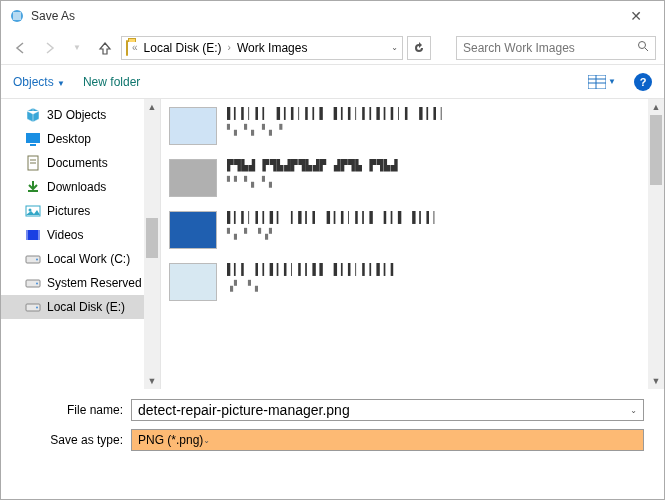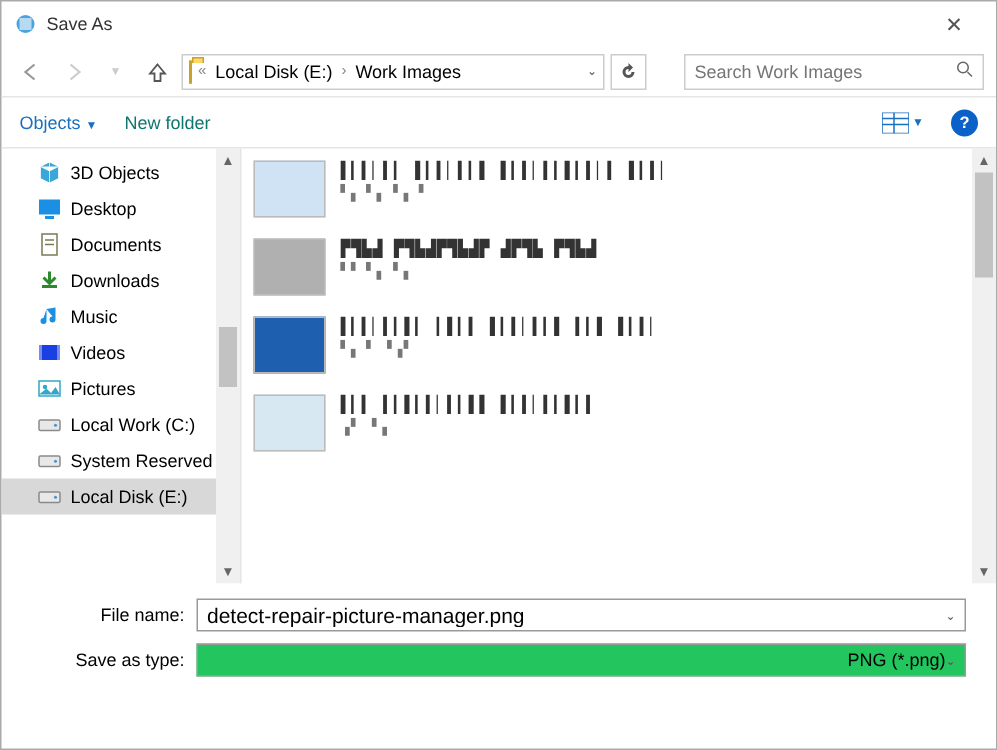--- a/index.html
+++ b/index.html
@@ -40,21 +40,21 @@
 .thumb { width: 48px; height: 38px; background: #ddd; border: 1px solid #bbb; flex: 0 0 auto; }
 .fileinfo { display: flex; flex-direction: column; gap: 4px; }
 .blur { color: #333; letter-spacing: 0.5px; font-family: monospace; font-size:11px; white-space:nowrap; overflow:hidden; }
 .blur2 { color: #777; letter-spacing: 1px; font-family: monospace; font-size:10px; }
 .content .scrollbar-v { right:0; }
 .formarea { padding: 10px 20px 6px 20px; }
 .formrow { display: flex; align-items: center; margin-bottom: 8px; }
 .formrow label { width: 110px; text-align: right; padding-right: 8px; color: #000; }
 .formrow .field { flex: 1; height: 22px; border: 1px solid #999; padding: 0 6px; display: flex; align-items: center; background: #fff; }
 .formrow .field input { border:none; outline:none; flex:1; font-size:14px; }
-.formrow .field.combo { background: #22c55e; justify-content: flex-end; }
+.formrow .field.combo { background: #fdba74; justify-content: flex-start; }
 .footer { display: flex; align-items: center; padding: 12px 14px; gap: 10px; margin-top: 28px; }
 .footer .fspacer { flex: 1; }
 .folder-icon { width:16px; height:12px; background:#ffd76a; border:1px solid #c9a22a; border-radius:1px; position:relative; }
 .folder-icon::before { content:""; position:absolute; top:-3px; left:1px; width:6px; height:3px; background:#ffd76a; border:1px solid #c9a22a; border-bottom:none; }
 </style>
 </head>
 <body>
 
 <div class="titlebar">
   <span class="icon">
@@ -160,44 +160,36 @@
           <span class="ticon">
             <svg width="16" height="16">
               <path d="M8 2 L8 9 M4 6 L8 10 L12 6 M3 12 L13 12" stroke="#2c8a2c" stroke-width="2" fill="none"></path>
             </svg>
           </span>
           <span>Downloads</span>
         </div>
         <div class="tree-item">
           <span class="ticon">
             <svg width="16" height="16">
-              <path d="M6 3 L6 11 A2 2 0 1 1 4 9 M6 3 L12 2 L12 10 A2 2 0 1 1 10 8" fill="#1a8fe3"></path>
-            </svg>
-          </span>
-          <span>Music</span>
+              <rect x="1" y="3" width="14" height="10" fill="#fff" stroke="#33a7c7"></rect>
+              <circle cx="5" cy="7" r="1.5" fill="#33a7c7"></circle>
+              <path d="M1 12 L6 8 L9 11 L12 7 L15 12" fill="#33a7c7"></path>
+            </svg>
+          </span>
+          <span>Pictures</span>
         </div>
         <div class="tree-item">
           <span class="ticon">
             <svg width="16" height="16">
               <rect x="1" y="3" width="14" height="10" fill="#1a3fe3"></rect>
               <rect x="1" y="3" width="2" height="10" fill="#fff" opacity="0.4"></rect>
               <rect x="13" y="3" width="2" height="10" fill="#fff" opacity="0.4"></rect>
             </svg>
           </span>
           <span>Videos</span>
-        </div>
-        <div class="tree-item">
-          <span class="ticon">
-            <svg width="16" height="16">
-              <rect x="1" y="3" width="14" height="10" fill="#fff" stroke="#33a7c7"></rect>
-              <circle cx="5" cy="7" r="1.5" fill="#33a7c7"></circle>
-              <path d="M1 12 L6 8 L9 11 L12 7 L15 12" fill="#33a7c7"></path>
-            </svg>
-          </span>
-          <span>Pictures</span>
         </div>
         <div class="tree-item">
           <span class="ticon">
             <svg width="16" height="16">
               <rect x="1" y="5" width="14" height="7" rx="1" fill="#e8e8e8" stroke="#8a8a8a"></rect>
               <circle cx="12" cy="8.5" r="1" fill="#4a90d9"></circle>
             </svg>
           </span>
           <span>Local Work (C:)</span>
         </div>

